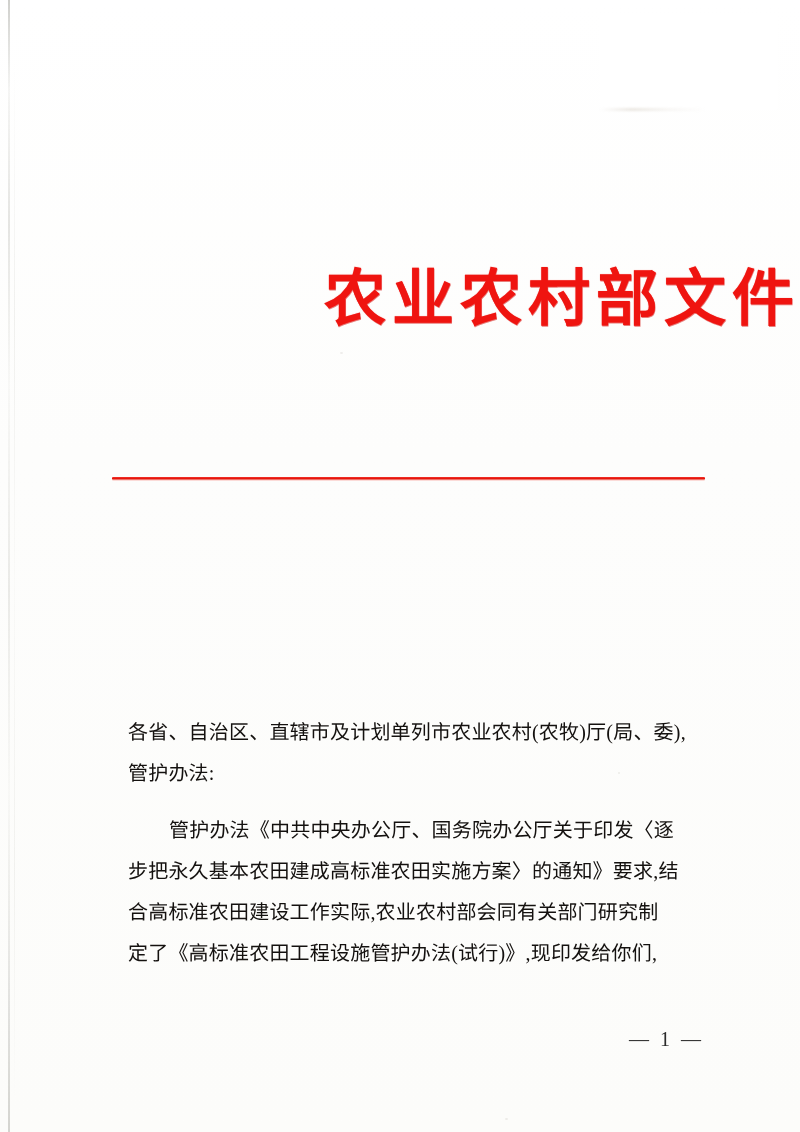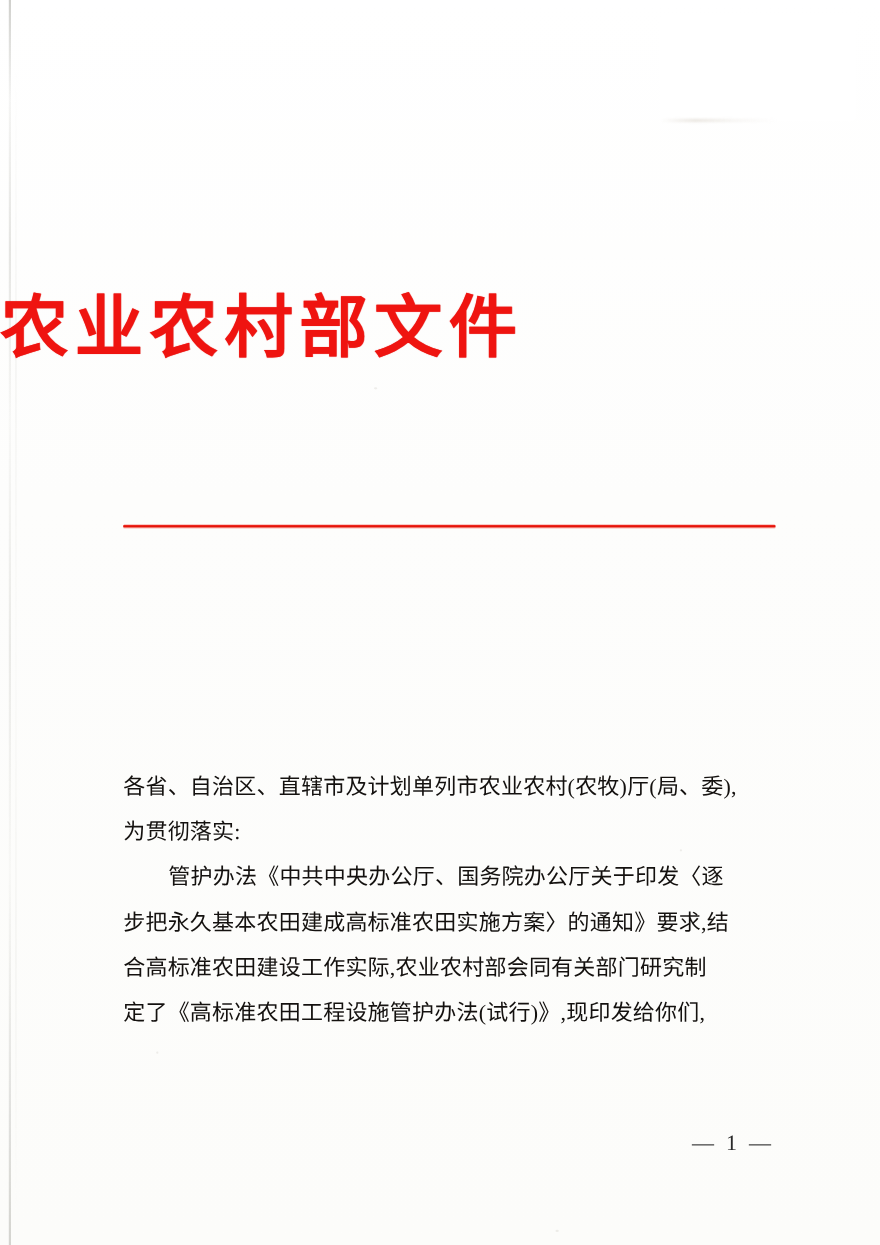--- a/index.html
+++ b/index.html
@@ -83,24 +83,24 @@
       rgba(190,178,160,0.30) 18%,
       rgba(195,185,168,0.12) 38%,
       rgba(200,190,175,0.00) 60%);
     filter: blur(0.8px);
     pointer-events: none;
   }
 
   
   .masthead {
     position: absolute;
-    left: 0;
+    left: 12px;
     right: 0;
     top: 268px;
-    text-align: left;
+    text-align: right;
   }
   .masthead-title {
     display: inline-block;
     font-family: "Liberation Serif", "DejaVu Serif", serif;
     font-weight: bold;
     font-size: 62px;
     line-height: 1;
     letter-spacing: 6px;
     color: #ef1410;
     text-shadow:
@@ -159,21 +159,21 @@
     left: 112px;
     width: 595px;
     top: 696px;
     font-family: "Liberation Serif", "DejaVu Serif", serif;
     font-size: 20px;
     line-height: 41px;
     color: #14110f;
     letter-spacing: 0.2px;
   }
   .body-block p {
-    margin: 0;
+    margin: 16px;
   }
   .para-indent {
     margin-top: 0;
   }
   .body-line {
     display: block;
     white-space: nowrap;
   }
   .indent-2em {
     padding-left: 2.05em;
@@ -218,21 +218,21 @@
   </div>
 
 
   <div class="red-rule"></div>
 
 
   <div class="body-block">
 
     <p>
       <span class="body-line">各省、自治区、直辖市及计划单列市农业农村(农牧)厅(局、委),</span>
-      <span class="body-line">为贯彻落实:</span>
+      <span class="body-line">管护办法:</span>
     </p>
 
     <p class="para-indent">
       <span class="body-line indent-2em">管护办法《中共中央办公厅、国务院办公厅关于印发〈逐</span>
       <span class="body-line">步把永久基本农田建成高标准农田实施方案〉的通知》要求,结</span>
       <span class="body-line">合高标准农田建设工作实际,农业农村部会同有关部门研究制</span>
       <span class="body-line">定了《高标准农田工程设施管护办法(试行)》,现印发给你们,</span>
     </p>
 
   </div>

